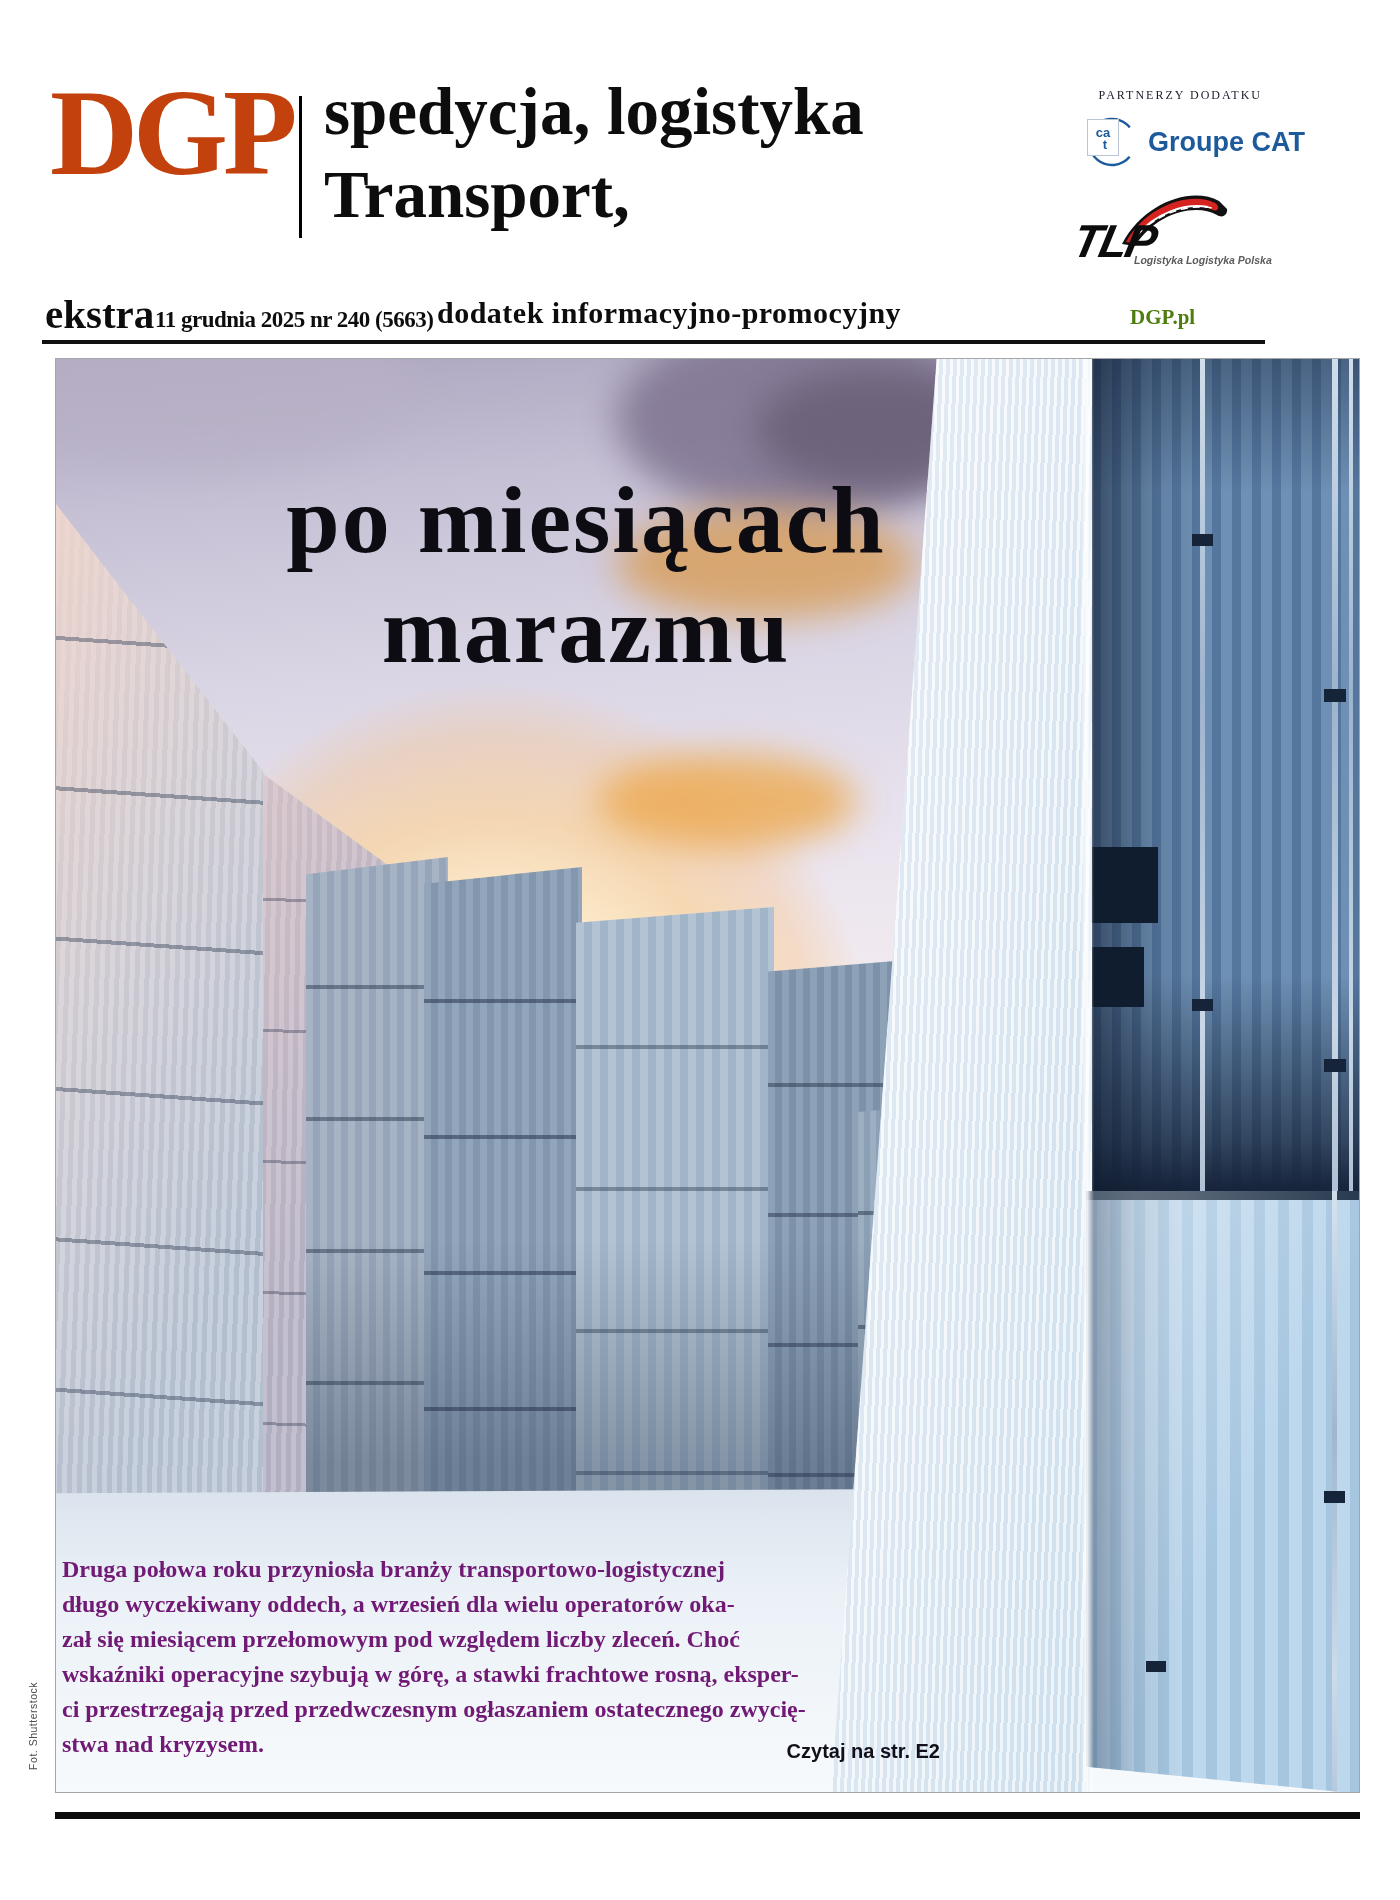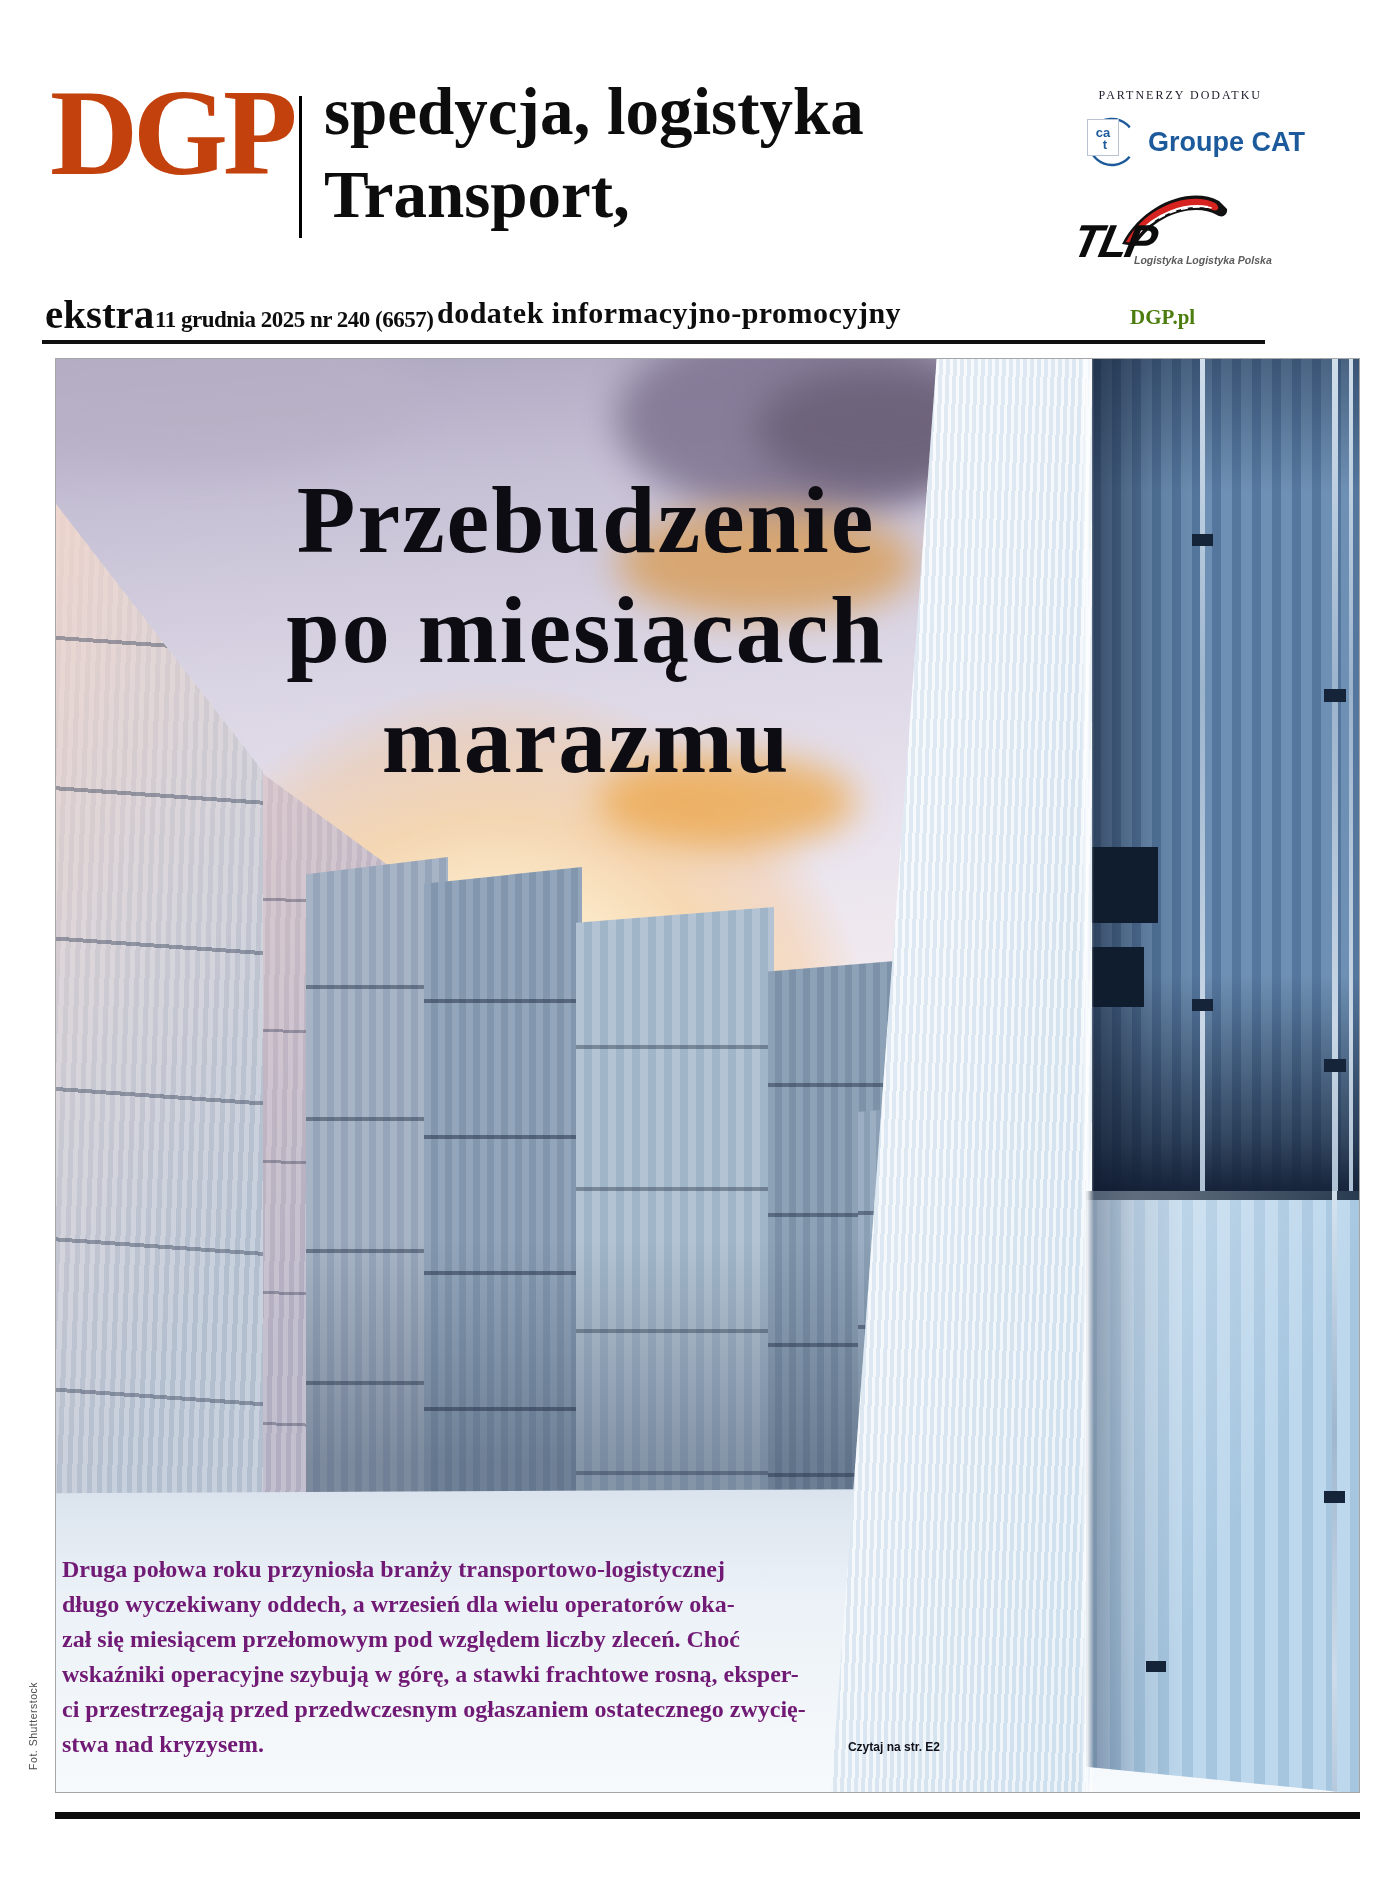--- a/index.html
+++ b/index.html
@@ -71,21 +71,21 @@
       clip-path:polygon(0 0,100% 0,100% 100%,0 95.5%);}
   .rod{background:linear-gradient(180deg,#d8e5f1 0%,#9fb6ce 40%,#cfdcea 80%,#b7c9dc 100%);opacity:.95;}
   .bracket{background:#16243a;}
   .hingepatch{background:#101d2f;}
   #headline{left:100px;top:106px;width:860px;text-align:center;font-size:96px;font-weight:700;
             line-height:110px;color:#0c0c12;letter-spacing:2px;}
   
   #lead{left:62px;top:1552px;width:900px;font-size:24px;font-weight:700;line-height:35px;color:#701a75;}
   #lead div{white-space:nowrap;}
   #read-more{left:700px;top:1740px;width:240px;text-align:right;font-family:"Liberation Sans",sans-serif;
-             font-weight:700;font-size:12px;color:#10101a;}
+             font-weight:700;font-size:20px;color:#10101a;}
   #photo-credit{left:27px;top:1682px;writing-mode:vertical-rl;transform:rotate(180deg);
                 font-family:"Liberation Sans",sans-serif;font-size:10.5px;color:#4c4c4c;letter-spacing:.5px;white-space:nowrap;}
   #bottom-bar{left:55px;top:1812px;width:1305px;height:7px;background:#0c0c0c;}
 </style>
 </head>
 <body>
 
 <div id="page">
 
   <div class="abs" id="dgp-logo">DGP</div>
@@ -109,21 +109,21 @@
       <path d="M6 56 C 28 14, 76 -2, 103 13 L 111 21 C 112 26, 107 31, 101 27 C 79 15, 40 25, 19 58 Z" fill="#111111"></path>
       <path d="M10 54 C 31 17, 75 3, 99 15 C 104 18, 103 24, 97 22 C 75 11, 38 23, 17 55 Z" fill="#d6231f"></path>
       <path d="M20 48 C 40 25, 68 15, 92 19" fill="none" stroke="#ffffff" stroke-width="2"></path>
       <path d="M15 53 C 37 27, 70 15, 96 20" fill="none" stroke="#ffffff" stroke-width="1.5" stroke-dasharray="7 5"></path>
     </svg>
   </div>
   <div class="abs" id="tlp-name">TLP</div>
   <div class="abs" id="tlp-sub">Logistyka Logistyka Polska</div>
 
   <div class="abs" id="edition">ekstra</div>
-  <div class="abs" id="issue">11 grudnia 2025 nr 240 (6657)</div>
+  <div class="abs" id="issue">11 grudnia 2025 nr 240 (5663)</div>
   <div class="abs" id="supplement-kind">dodatek informacyjno-promocyjny</div>
   <div class="abs" id="site">DGP.pl</div>
   <div class="abs" id="dateline-rule"></div>
 
   <div class="abs" id="hero">
     <div class="abs" style="left:0;top:0;width:1305px;height:1435px;
          background:linear-gradient(175deg,#aba4be 0%,#c6c0d5 10%,#dad5e4 22%,#eae4ef 36%,#f4ecee 48%,#f8efe0 60%,#f3ecdf 70%,#edf1f4 82%,#eef2f5 100%);"></div>
     <div class="abs" style="left:60px;top:320px;width:760px;height:760px;
          background:radial-gradient(circle, rgba(255,255,255,.95) 0%, rgba(255,240,205,.9) 24%, rgba(255,205,130,.55) 45%, rgba(255,180,90,.25) 60%, rgba(255,180,90,0) 70%);"></div>
     <div class="abs blur" style="left:560px;top:-40px;width:380px;height:200px;background:#7e7390;opacity:.85;"></div>
@@ -164,21 +164,20 @@
     <div class="abs clight" style="left:1030px;top:832px;width:275px;height:603px;">
       <div class="abs rod" style="left:246px;top:0;width:5px;height:603px;"></div>
       <div class="abs bracket" style="left:238px;top:300px;width:21px;height:12px;"></div>
       <div class="abs bracket" style="left:60px;top:470px;width:20px;height:11px;"></div>
     </div>
 
     <div class="abs" style="left:1024px;top:0;width:14px;height:1435px;
          background:linear-gradient(90deg, rgba(255,255,255,0), rgba(255,255,255,.9), rgba(255,255,255,0));"></div>
 
     <div class="abs" id="headline">
-      <div>Przebudzenie</div>
       <div>po miesiącach</div>
       <div>marazmu</div>
     </div>
   </div>
 
   <div class="abs" id="lead">
     <div>Druga połowa roku przyniosła branży transportowo-logistycznej</div>
     <div>długo wyczekiwany oddech, a wrzesień dla wielu operatorów oka-</div>
     <div>zał się miesiącem przełomowym pod względem liczby zleceń. Choć</div>
     <div>wskaźniki operacyjne szybują w górę, a stawki frachtowe rosną, eksper-</div>

